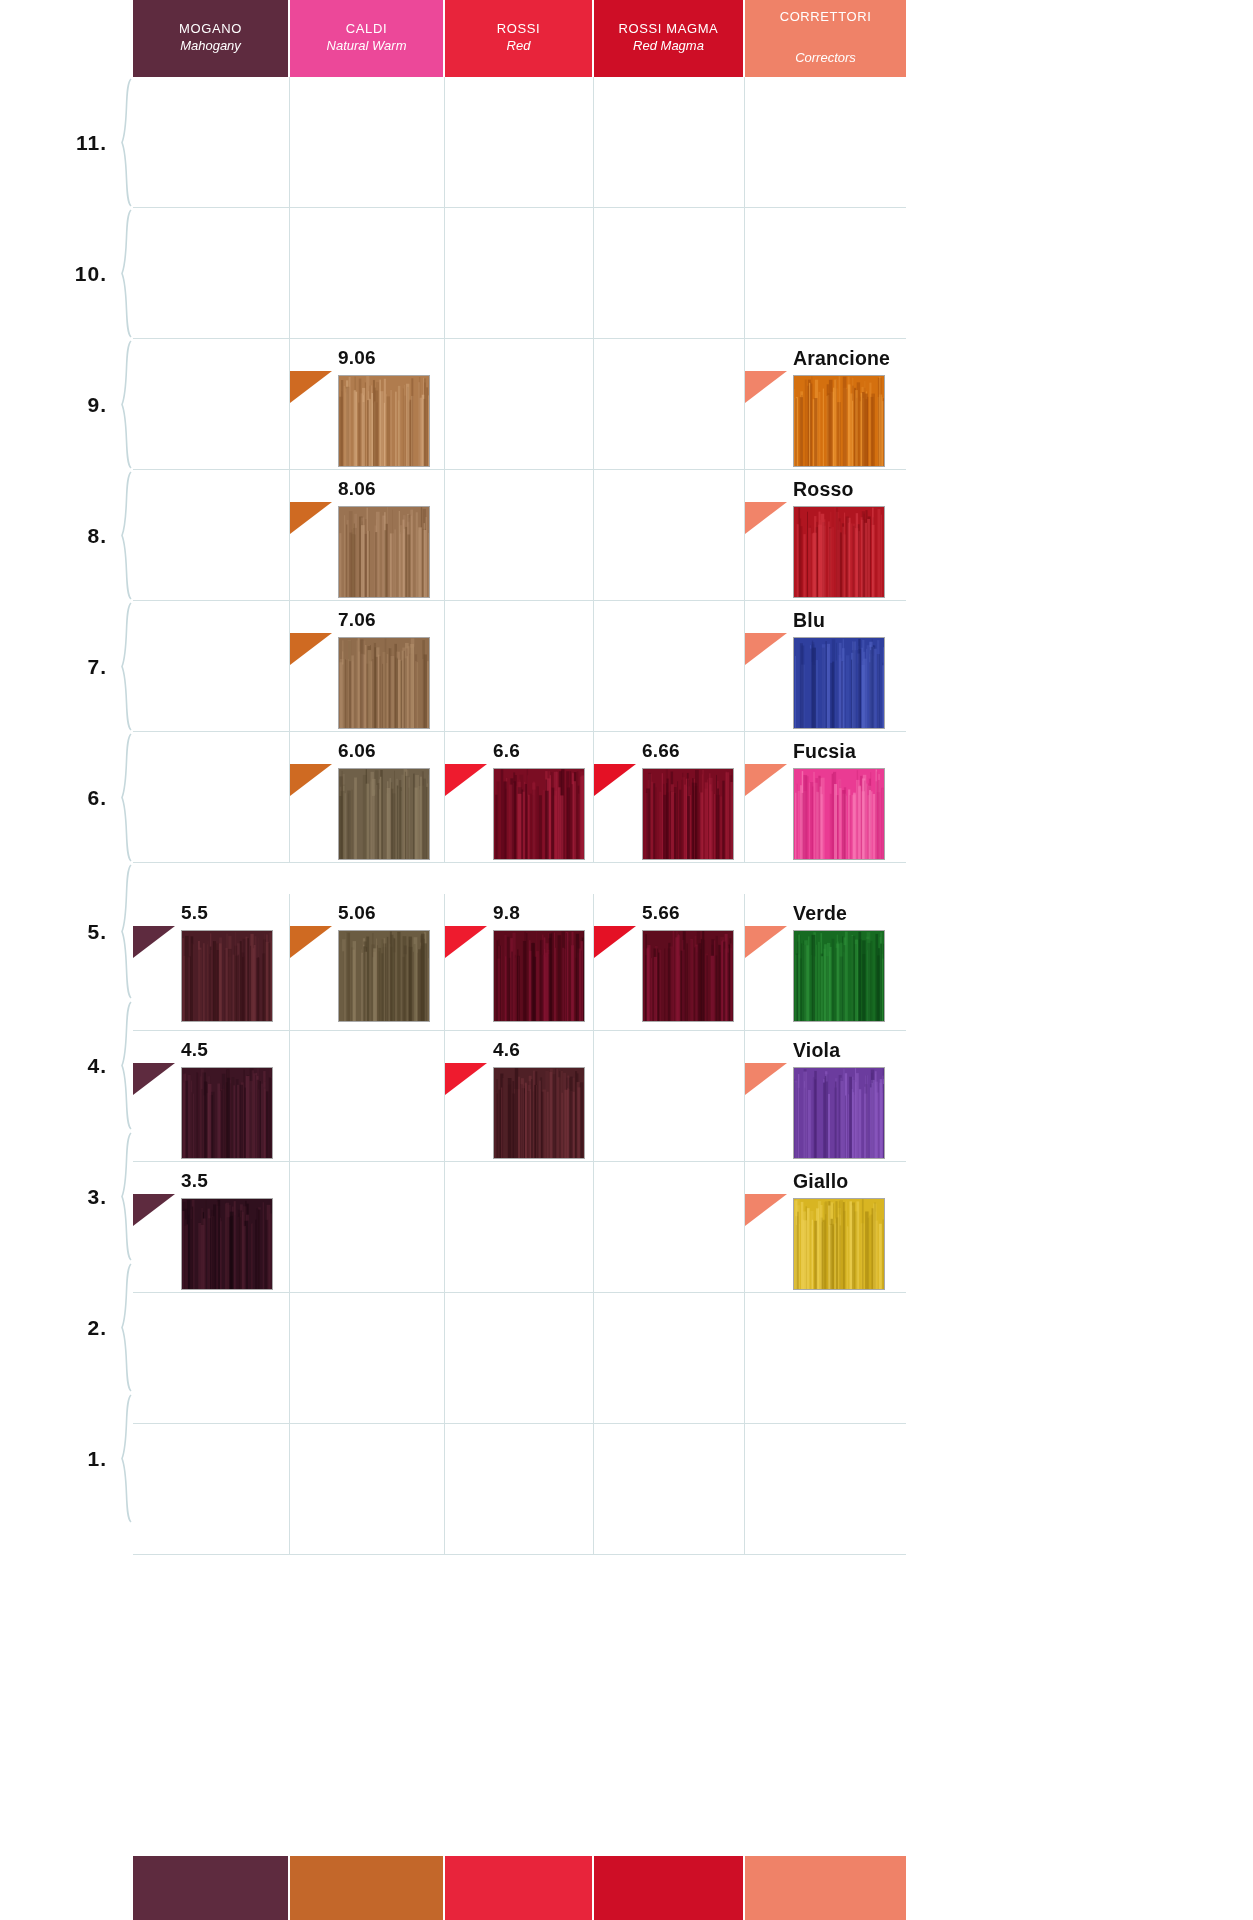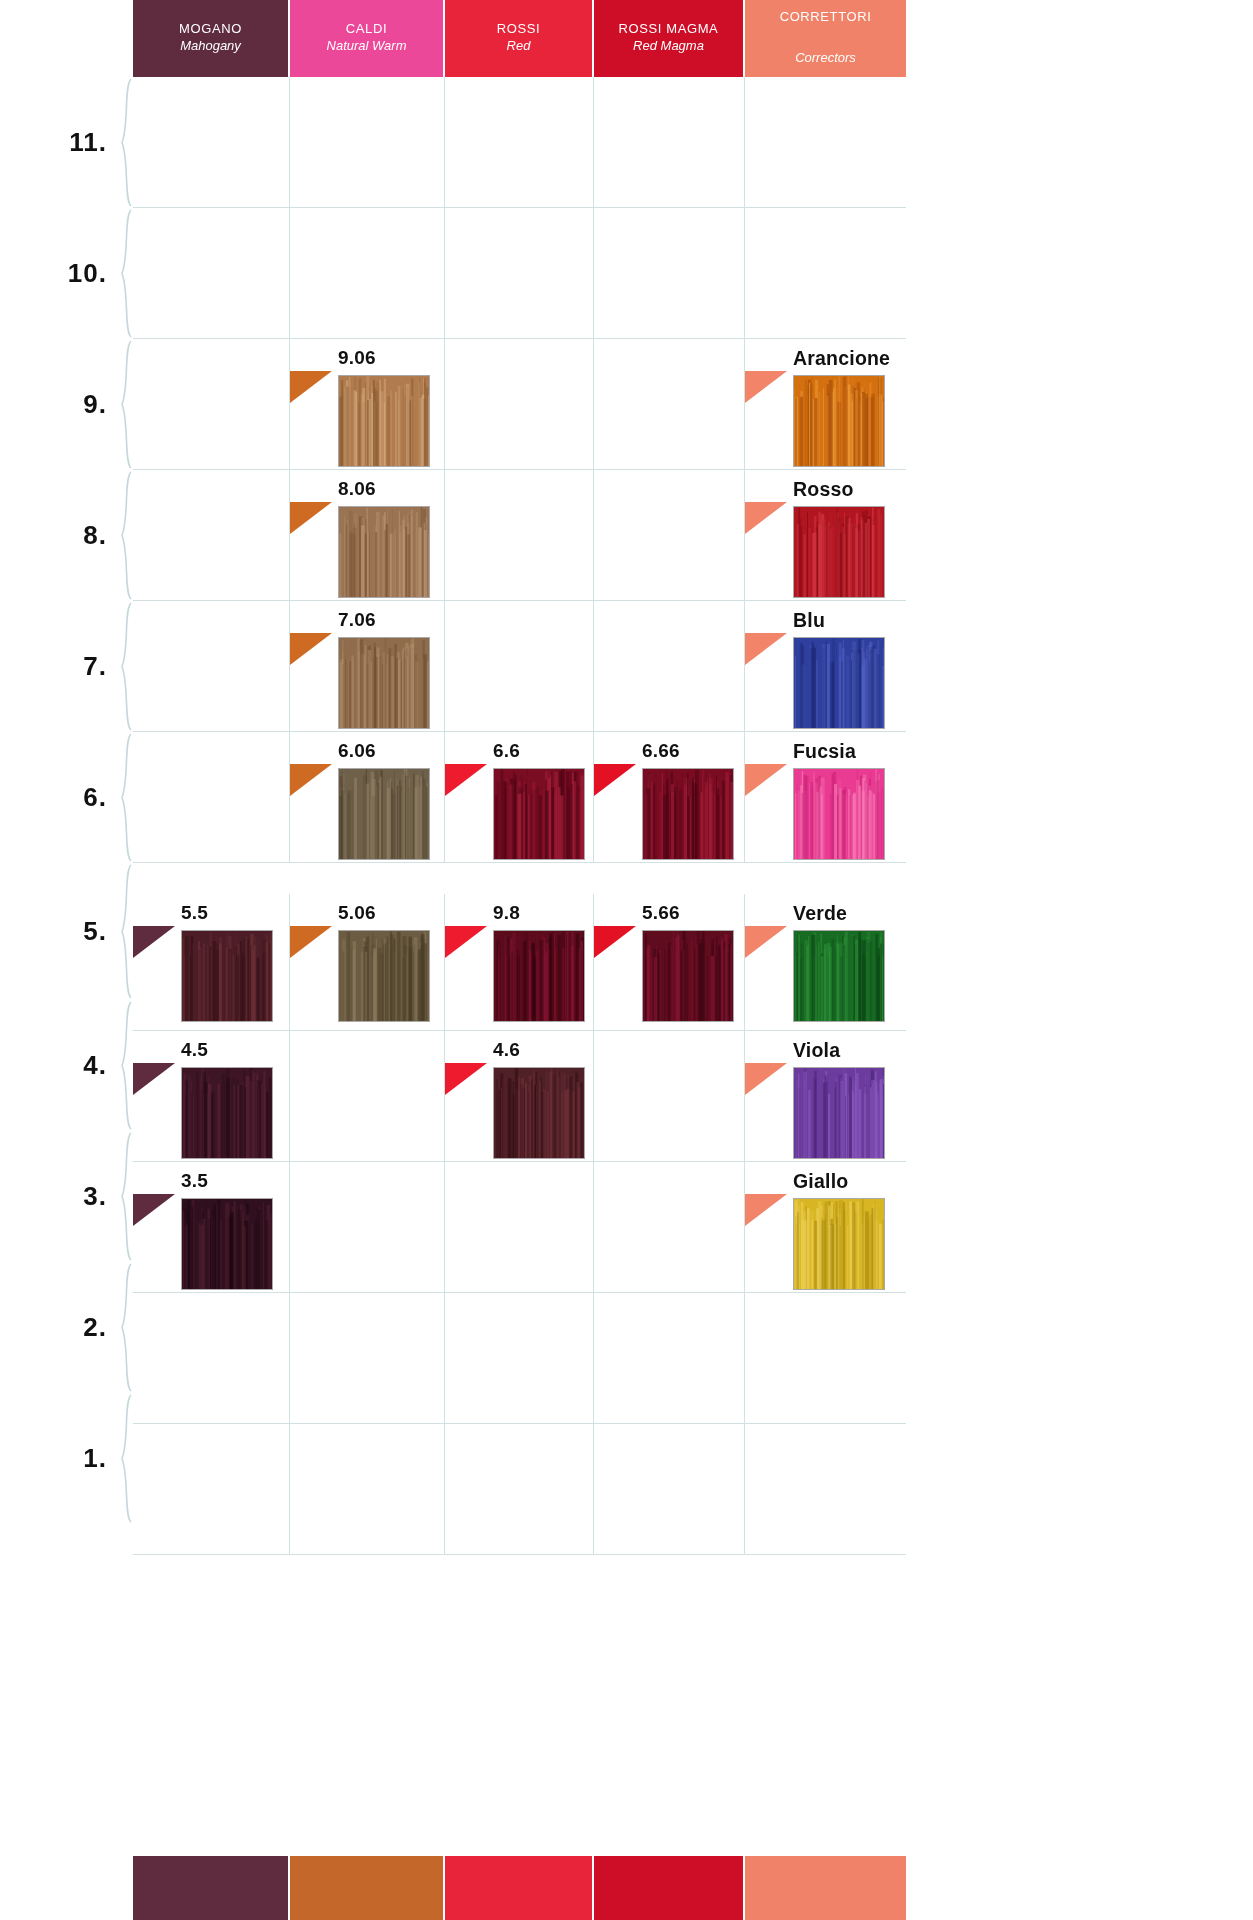--- a/index.html
+++ b/index.html
@@ -73,21 +73,21 @@
 
   
   #levels{
     position:absolute;left:0;top:77px;width:133px;height:1779px;
   }
   .lvl{
     position:relative;width:133px;
     display:flex;align-items:center;justify-content:flex-end;
   }
   .lvl-num{
-    font-size:26px;font-weight:600;color:#111111;
+    font-size:21px;font-weight:600;color:#111111;
     letter-spacing:1px;
     padding-right:4px;
   }
   .brace{
     width:22px;height:100%;position:relative;flex:0 0 22px;
   }
   .brace svg{position:absolute;left:0;top:0;}
 
   
   #footer{

